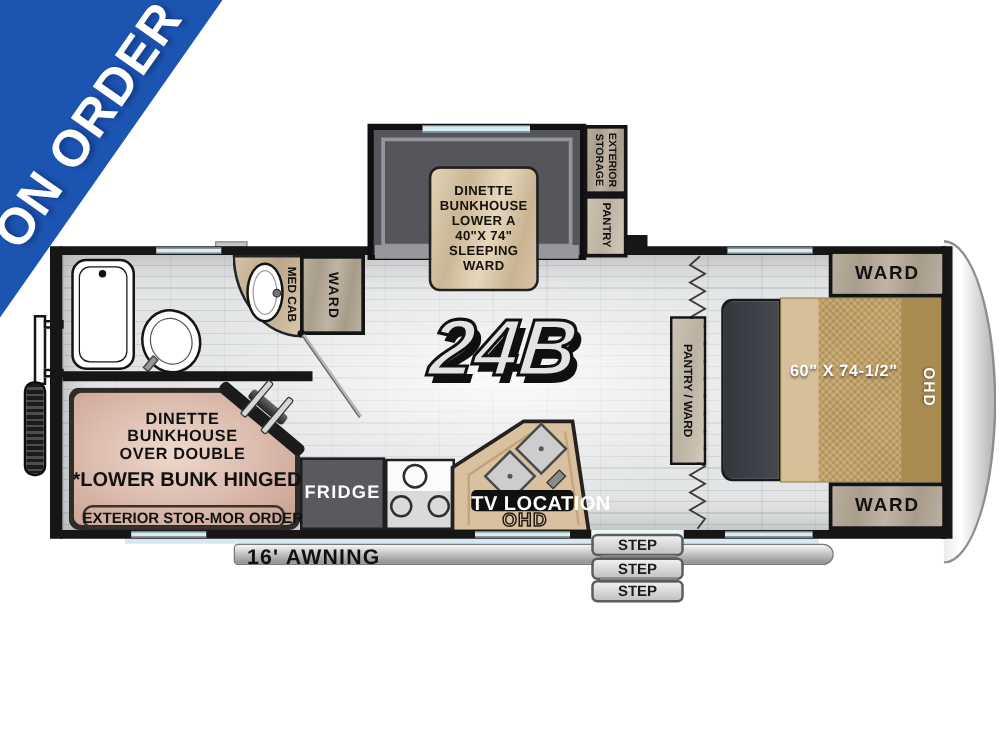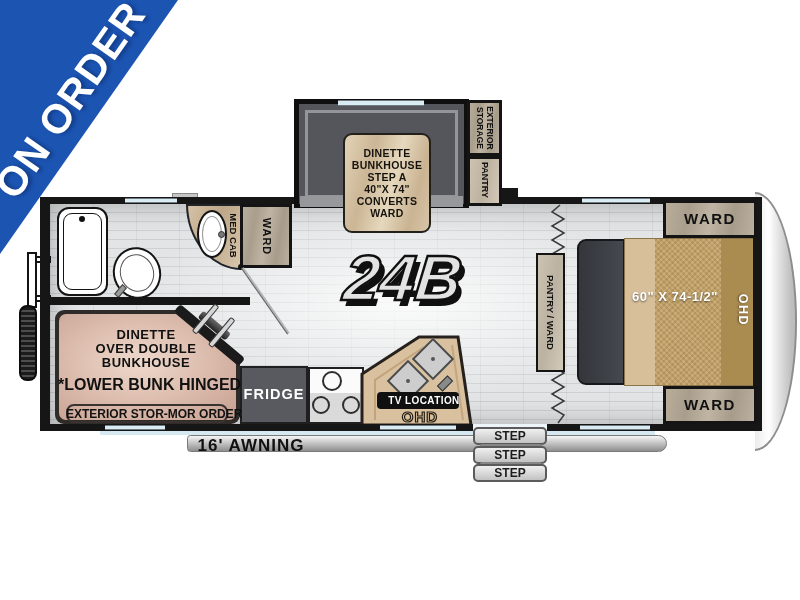--- a/index.html
+++ b/index.html
@@ -83,23 +83,23 @@
 
   <div class="abs" style="left:294px;top:99px;width:175px;height:109px;background:#0f0f0f;z-index:6;"></div>
   <div class="abs" style="left:299px;top:104px;width:165px;height:100px;background:#55565b;z-index:6;"></div>
   <div class="abs" style="left:305px;top:110px;width:153px;height:88px;border:3px solid #94959a;z-index:6;"></div>
   <div class="abs" style="left:300px;top:196px;width:163px;height:11px;background:#97989c;z-index:6;"></div>
   <div class="abs window" style="left:338px;top:100px;width:86px;height:6px;z-index:7;"></div>
   <div class="abs wood lines6" style="left:343px;top:106px;width:88px;height:100px;border:2px solid #23201c;border-radius:9px;
               z-index:7;display:flex;flex-direction:column;justify-content:center;text-align:center;margin-top:27px;">
     <div>DINETTE</div>
     <div>BUNKHOUSE</div>
-    <div>STEP A</div>
+    <div>LOWER A</div>
     <div>40"X 74"</div>
-    <div>CONVERTS</div>
+    <div>SLEEPING</div>
     <div>WARD</div>
   </div>
 
   <div class="abs marble" style="left:467px;top:100px;width:35px;height:56px;border:3px solid #141414;z-index:6;"></div>
   <div class="abs" style="left:467px;top:156px;width:35px;height:50px;border:3px solid #141414;
               background:linear-gradient(100deg,#cec2b1,#bdb1a0 50%,#d4c9b8);z-index:6;"></div>
   <div class="abs vrot" style="left:461px;top:118px;width:48px;height:20px;z-index:7;text-align:center;">
     <div class="lbl" style="font-size:8.5px;line-height:10px;">EXTERIOR</div>
     <div class="lbl" style="font-size:8.5px;line-height:10px;">STORAGE</div>
   </div>
@@ -135,22 +135,22 @@
               background:radial-gradient(ellipse at 45% 45%,#eed9cc 0%,#dab9aa 55%,#c59f8f 100%);z-index:3;"></div>
   <div class="abs" style="left:167px;top:330px;width:85px;height:10px;background:#1b1b1b;border-radius:4px;
               transform:rotate(40deg);z-index:3;"></div>
   <div class="abs" style="left:194px;top:306px;width:40px;height:40px;transform:rotate(40deg);z-index:4;">
     <div class="abs" style="left:2px;top:15px;width:36px;height:9px;background:linear-gradient(180deg,#6b6b6b,#222);border-radius:3px;"></div>
     <div class="abs" style="left:6px;top:2px;width:6px;height:36px;background:#d6d6d6;border:1px solid #333;border-radius:2px;"></div>
     <div class="abs" style="left:27px;top:2px;width:6px;height:36px;background:#d6d6d6;border:1px solid #333;border-radius:2px;"></div>
   </div>
   <div class="abs" style="left:60px;top:328px;width:172px;text-align:center;z-index:4;">
     <div class="lbl" style="font-size:13px;line-height:14px;letter-spacing:.5px;">DINETTE</div>
+    <div class="lbl" style="font-size:13px;line-height:14px;letter-spacing:.5px;">BUNKHOUSE</div>
     <div class="lbl" style="font-size:13px;line-height:14px;letter-spacing:.5px;">OVER DOUBLE</div>
-    <div class="lbl" style="font-size:13px;line-height:14px;letter-spacing:.5px;">BUNKHOUSE</div>
   </div>
   <div class="abs lbl" style="left:58px;top:376px;width:176px;font-size:16px;z-index:4;">*LOWER BUNK HINGED</div>
   <div class="abs" style="left:66px;top:404px;width:162px;height:19px;border:2px solid #3a3230;border-radius:8px;z-index:4;"></div>
   <div class="abs lbl" style="left:66px;top:407px;width:162px;font-size:12px;z-index:5;">EXTERIOR STOR-MOR ORDER</div>
 
   <div class="abs" style="left:240px;top:366px;width:68px;height:58px;background:#595a5f;border:2px solid #1f1f1f;z-index:3;"></div>
   <div class="abs lbl" style="left:240px;top:386px;width:68px;font-size:14.5px;color:#fff;letter-spacing:1px;z-index:4;">FRIDGE</div>
 
   <div class="abs" style="left:308px;top:367px;width:56px;height:57px;border:2px solid #1f1f1f;
               background:linear-gradient(180deg,#fbfbfb 0 45%,#dadada 45% 100%);z-index:3;"></div>
@@ -163,21 +163,21 @@
     <path d="M375 420 L375 380 L424 347" stroke="rgba(150,110,60,.35)" stroke-width="2" fill="none"></path>
     <path d="M452 345 L463 420" stroke="rgba(150,110,60,.3)" stroke-width="2" fill="none"></path>
   </svg>
   <div class="abs sinksq" style="left:418px;top:344px;z-index:4;"></div>
   <div class="abs sinksq" style="left:393px;top:366px;z-index:4;"></div>
   <div class="abs" style="left:431px;top:357px;width:4px;height:4px;background:#555;border-radius:50%;z-index:5;"></div>
   <div class="abs" style="left:406px;top:379px;width:4px;height:4px;background:#555;border-radius:50%;z-index:5;"></div>
   <div class="abs" style="left:441px;top:376px;width:8px;height:15px;background:#8a8a8a;border:1px solid #333;transform:rotate(45deg);z-index:5;"></div>
 
   <div class="abs" style="left:377px;top:392px;width:82px;height:17px;background:#101010;border-radius:4px;z-index:5;"></div>
-  <div class="abs lbl" style="left:377px;top:395px;width:94px;font-size:10px;color:#fff;letter-spacing:.4px;z-index:6;">TV LOCATION</div>
+  <div class="abs lbl" style="left:377px;top:395px;width:94px;font-size:16px;color:#fff;letter-spacing:.4px;z-index:6;">TV LOCATION</div>
   <div class="abs lbl" style="left:395px;top:408px;width:50px;font-size:15px;color:#dcc49f;
               -webkit-text-stroke:1.2px #201a12;letter-spacing:1px;z-index:6;">OHD</div>
 
   <svg class="abs" style="left:548px;top:203px;width:20px;height:225px;z-index:2;">
     <path d="M12 2 L4 9 L16 16 L4 23 L16 30 L4 37 L16 44 L4 51 L16 58 L4 65 L16 72 L4 79 L16 86 L4 93 L16 100 L4 107 L16 114 L4 121 L16 128 L4 135 L16 142 L4 149 L16 156 L4 163 L16 170 L4 177 L16 184 L4 191 L16 198 L4 205 L16 212 L10 220" fill="none" stroke="#3a3a3a" stroke-width="1.5"></path>
   </svg>
   <div class="abs" style="left:536px;top:253px;width:29px;height:119px;border:2.5px solid #141414;
               background:linear-gradient(100deg,#cdc3b2,#bcb2a1 50%,#d3c9b8);z-index:3;"></div>
   <div class="abs lbl vrot" style="left:495px;top:306px;width:110px;height:13px;font-size:9.5px;line-height:13px;z-index:4;">PANTRY / WARD</div>
 

